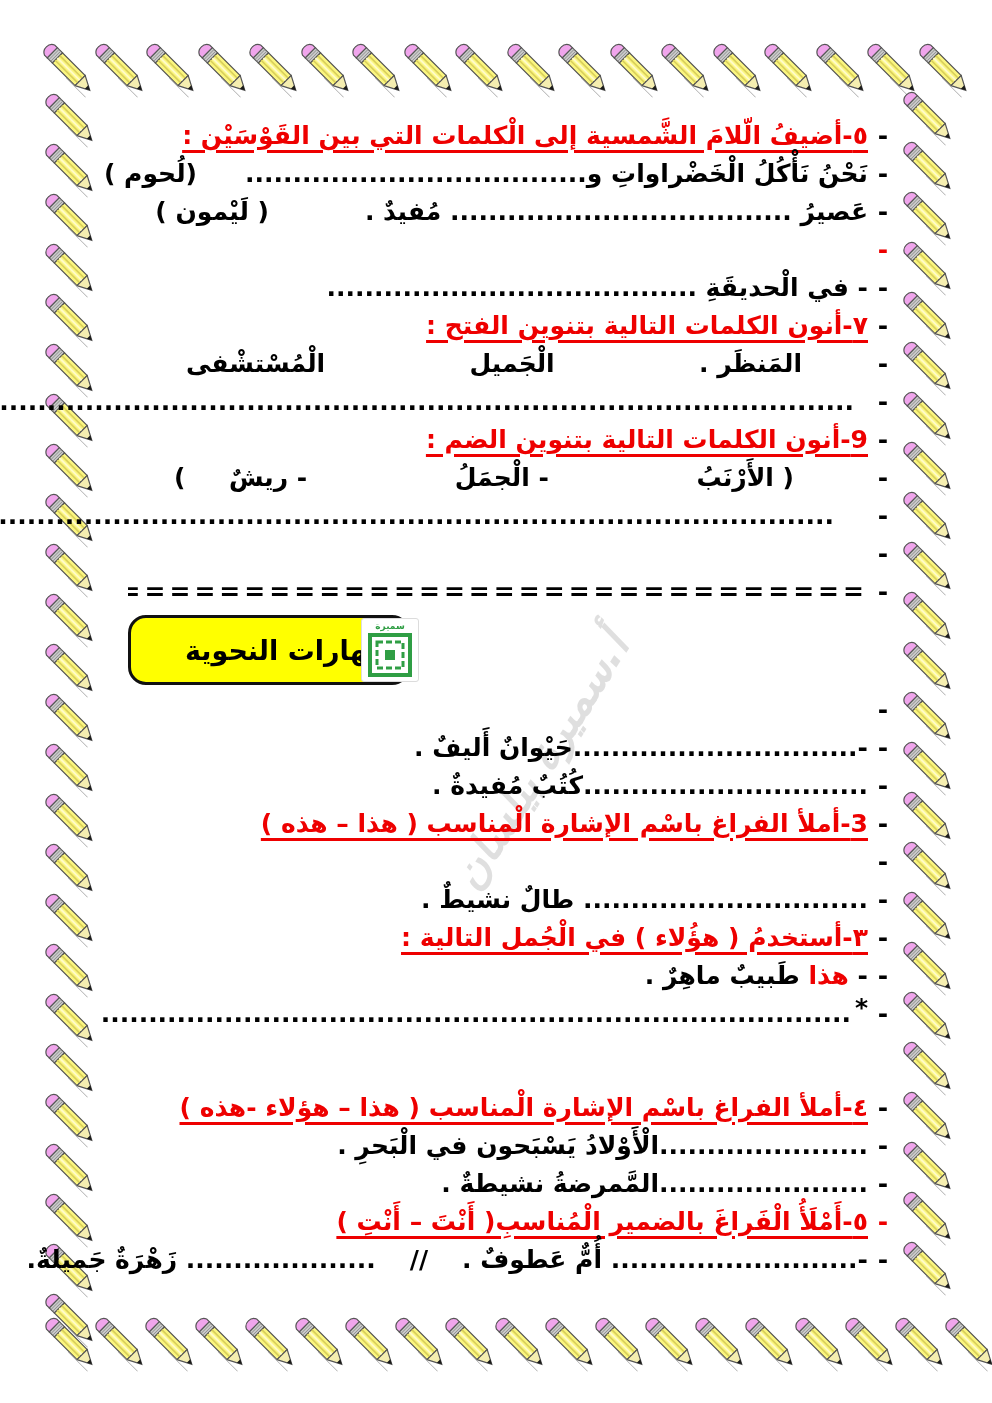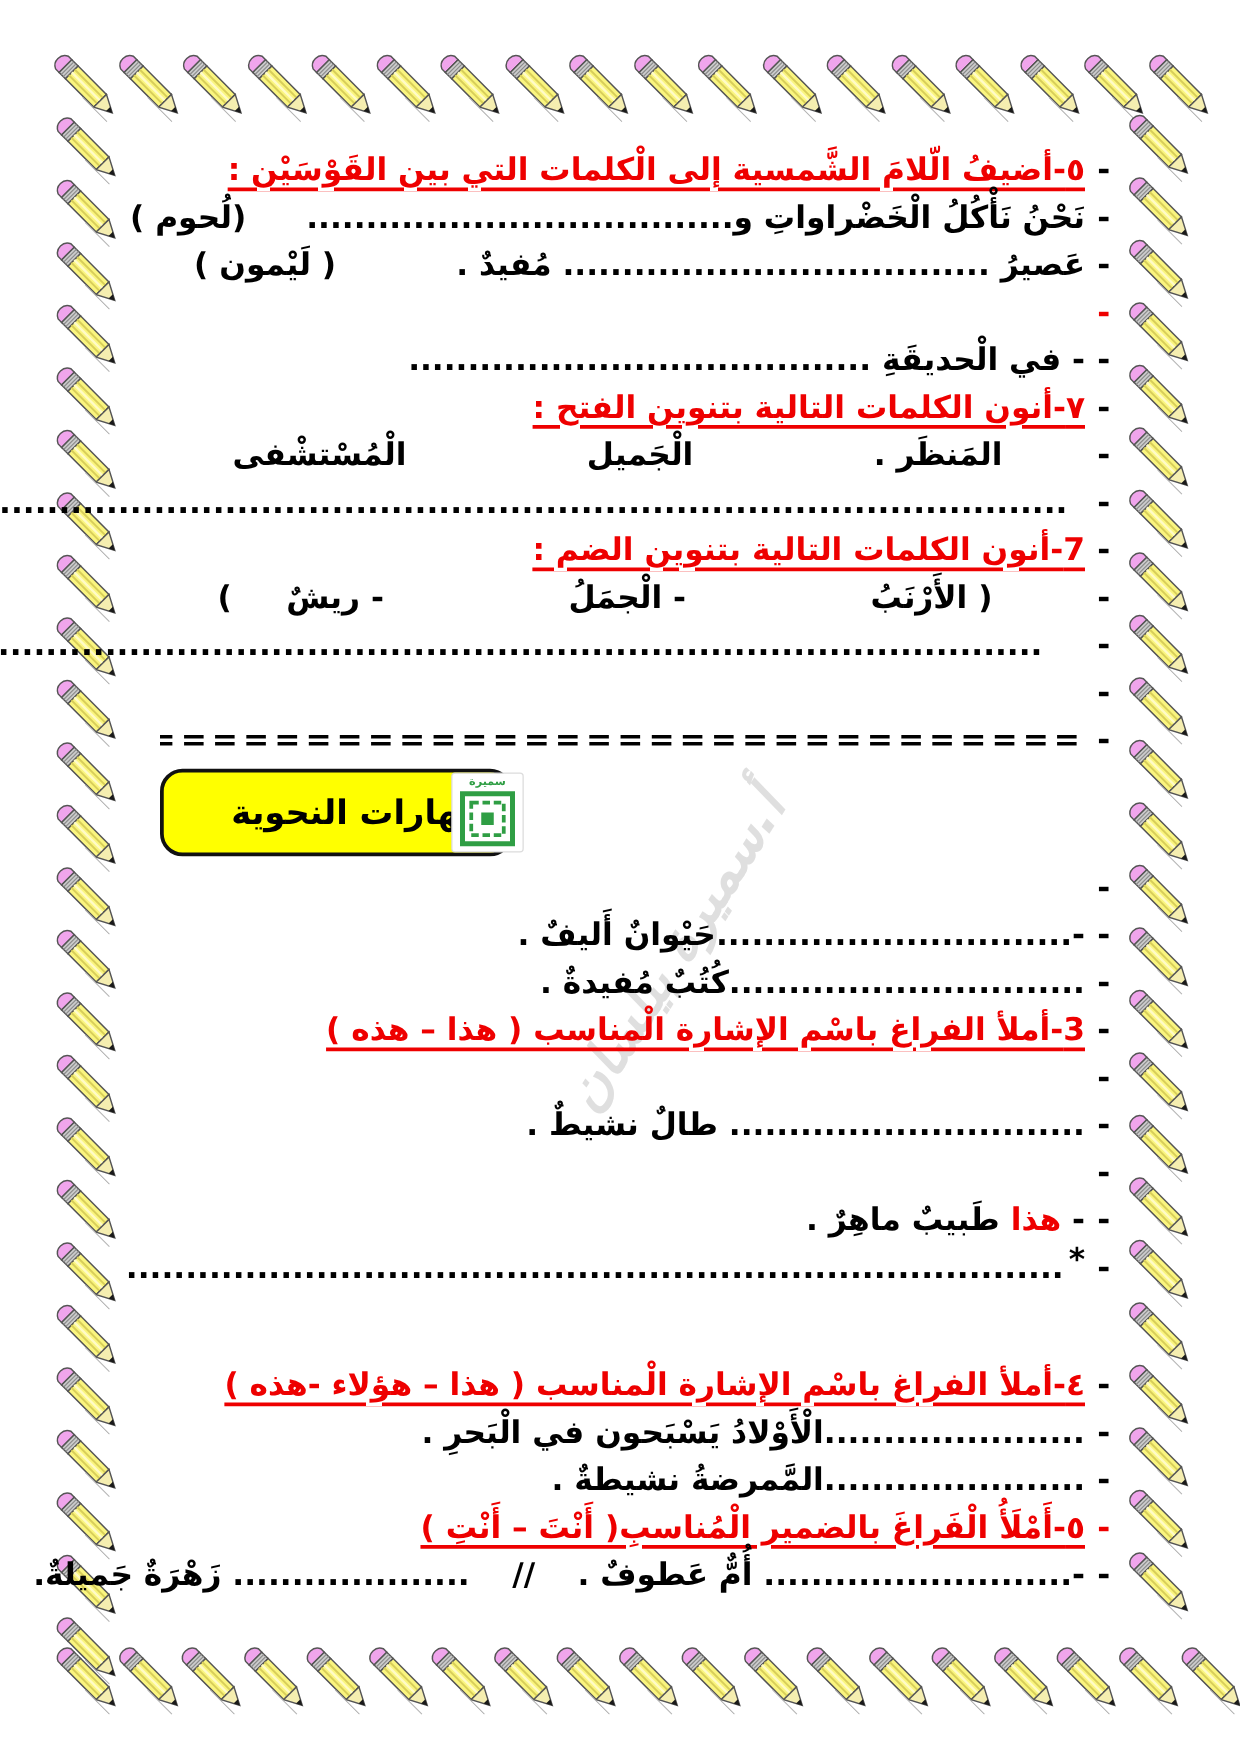--- a/index.html
+++ b/index.html
@@ -1407,21 +1407,21 @@
       <span class="marker">-</span>
       <div class="spread dots7">
         <span>....................................</span>
         <span>..................................................</span>
         <span>....................................</span>
       </div>
     </div>
 
     <div class="row">
       <span class="marker">-</span>
-      <span class="heading">7-أنون الكلمات التالية بتنوين الضم :</span>
+      <span class="heading">9-أنون الكلمات التالية بتنوين الضم :</span>
     </div>
     <div class="row">
       <span class="marker">-</span>
       <div class="spread words8">
         <span>( الأَرْنَبُ</span>
         <span>- الْجمَلُ</span>
         <span>- ريشٌ&nbsp;&nbsp;&nbsp;&nbsp;&nbsp;)</span>
       </div>
     </div>
     <div class="row">
@@ -1475,20 +1475,21 @@
     <div class="row">
       <span class="marker">-</span>
     </div>
     <div class="row">
       <span class="marker">-</span>
       <span>.............................. طالٌ نشيطٌ .</span>
     </div>
 
     <div class="row">
       <span class="marker">-</span>
+      <span class="heading">٣-أستخدمُ ( هؤُلاء ) في الْجُمل التالية :</span>
     </div>
     <div class="row">
       <span class="marker">-</span>
       <span>-</span>&nbsp;
       <span class="red-word">هذا</span>&nbsp;
       <span>طَبيبٌ ماهِرٌ .</span>
     </div>
     <div class="row">
       <span class="marker">-</span>
       <span class="star">*</span>

